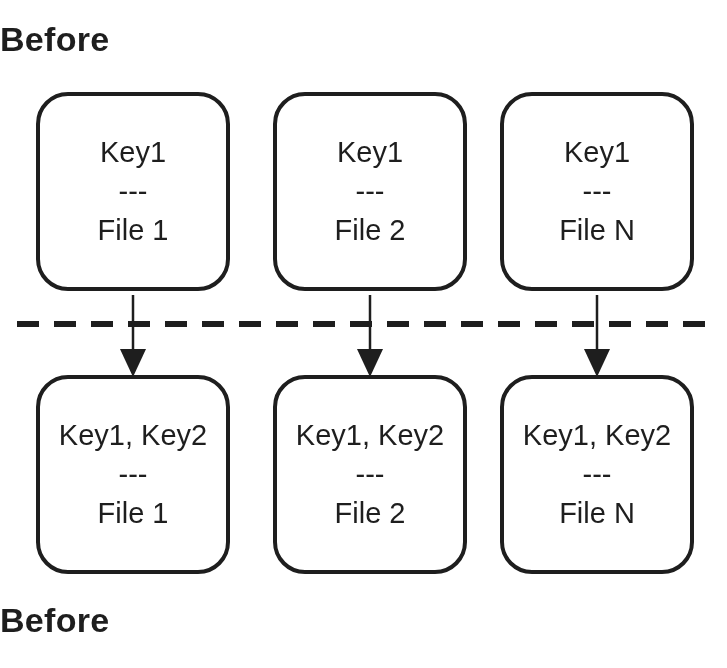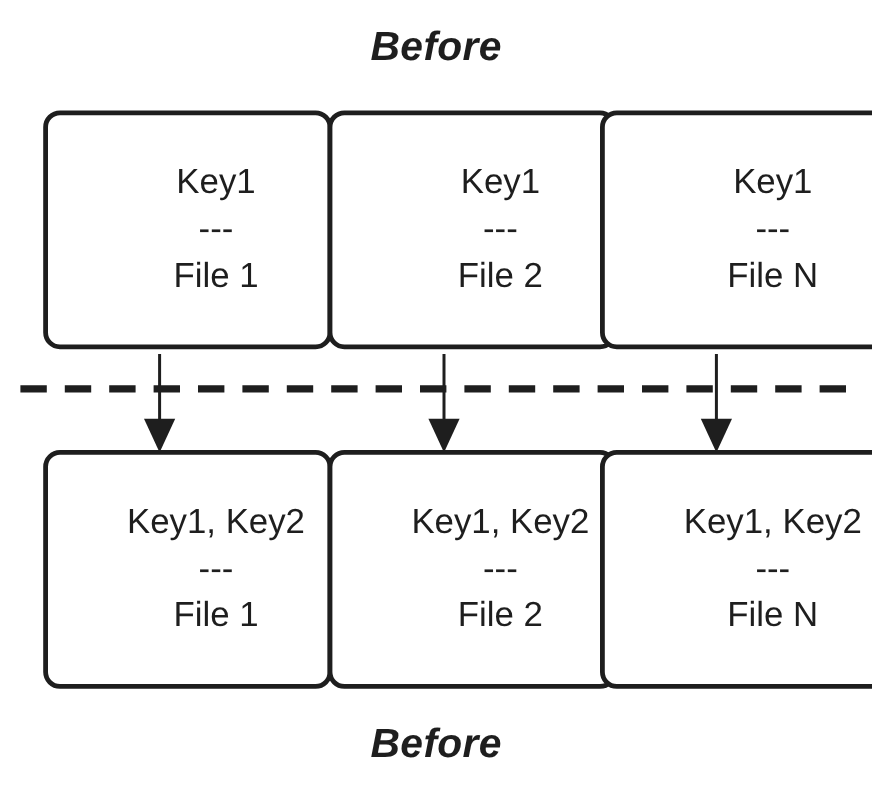--- a/index.html
+++ b/index.html
@@ -12,46 +12,44 @@
     width: 727px;
     height: 668px;
     background: #ffffff;
     font-family: "Liberation Sans", sans-serif;
     overflow: hidden;
   }
   .title {
     position: absolute;
     left: 0;
     width: 100%;
-    text-align: center;
+    text-align: left;
     font-size: 34px;
     font-weight: 700;
     color: #1e1e1e;
     letter-spacing: 0.3px;
-    font-style: italic;
   }
   .title-before { top: 20px; }
   .title-after  { top: 601px; }
 
   .node {
     position: absolute;
     width: 186px;
     height: 191px;
     border: 4px solid #1e1e1e;
-    border-radius: 14px;
+    border-radius: 32px;
     background: #ffffff;
     display: flex;
     flex-direction: column;
     align-items: center;
     justify-content: center;
     color: #1e1e1e;
     font-size: 29px;
     line-height: 39px;
     text-align: center;
-    padding-left: 47px;
   }
   .b1 { left: 36px;  top: 92px; }
   .b2 { left: 273px; top: 92px; }
   .b3 { left: 500px; top: 92px; }
   .a1 { left: 36px;  top: 375px; }
   .a2 { left: 273px; top: 375px; }
   .a3 { left: 500px; top: 375px; }
 
   .overlay {
     position: absolute;

